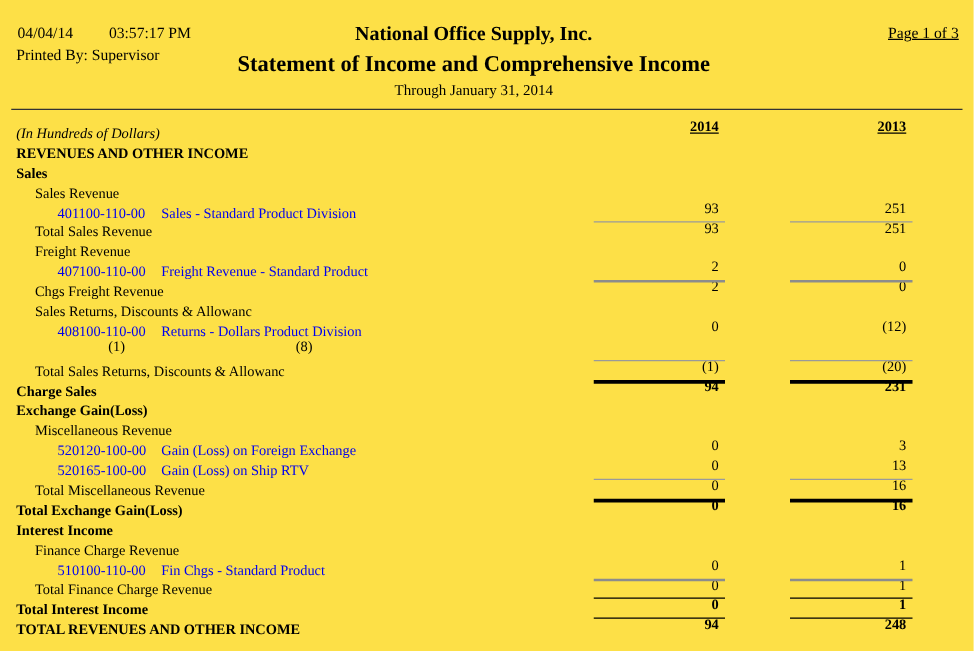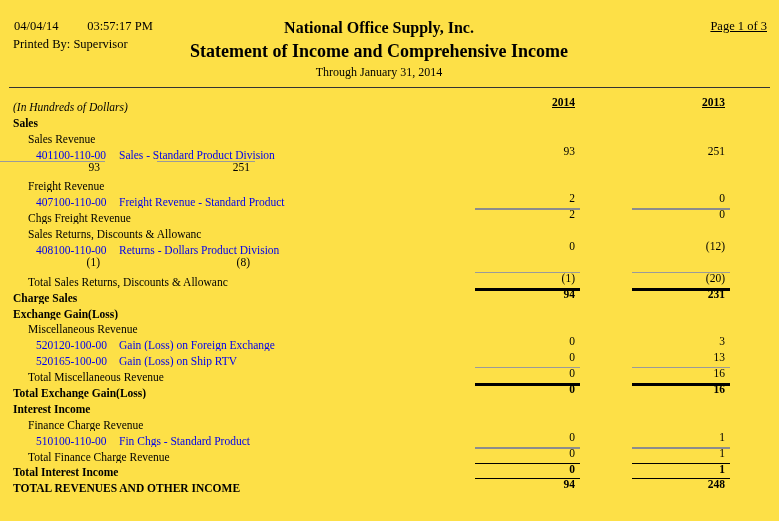--- a/index.html
+++ b/index.html
@@ -18,21 +18,21 @@
   .page-info { position:absolute; right:12px; top:19px; font-size:12.5px;text-decoration:underline; }
   .top-rule  { position:absolute; left:9px; right:9px; top:87px; border-top:1.5px solid #333; }
 
   
   .table { position:absolute; left:0; top:96px; width:779px; }
   .row  { display:flex; height:15.9px; font-size:11.5px; }
   .row.colheader { height:17px; }
   .lbl  { flex:1; align-self:flex-end; white-space:nowrap; overflow:hidden; }
   .ind0 { padding-left:13px; }
   .ind1 { padding-left:28px; }
-  .ind2 { padding-left:36px; }
+  .ind2 { padding-left:46px; }
   .acct { display:inline-block; width:83px; }
   .link { color:#0000EE; cursor:pointer; }
   .val  { position:relative; align-self:stretch; display:flex; align-items:flex-start;
           justify-content:flex-end; padding-right:5px; box-sizing:border-box; }
   .v14  { width:105px; }
   .gapc { width:52px; }
   .v13  { width:98px; }
   .rm   { width:49px; }
   .bold { font-weight:bold; }
   .units { font-style:italic;margin-top:45px; }
@@ -65,20 +65,27 @@
         <span class="colyear">2014</span>
       </div>
       <div class="gapc"></div>
       <div class="val v13">
         <span class="colyear">2013</span>
       </div>
       <div class="rm"></div>
     </div>
     <div id="rows">
         <div class="row bold">
+          <div class="lbl ind0">REVENUES AND OTHER INCOME</div>
+          <div class="val v14"></div>
+          <div class="gapc"></div>
+          <div class="val v13"></div>
+          <div class="rm"></div>
+        </div>
+        <div class="row bold">
           <div class="lbl ind0">Sales</div>
           <div class="val v14"></div>
           <div class="gapc"></div>
           <div class="val v13"></div>
           <div class="rm"></div>
         </div>
         <div class="row">
           <div class="lbl ind1">Sales Revenue</div>
           <div class="val v14"></div>
           <div class="gapc"></div>
@@ -86,20 +93,21 @@
           <div class="rm"></div>
         </div>
         <div class="row">
           <div class="lbl ind2"><span class="acct link">401100-110-00</span><span class="link">Sales - Standard Product Division</span></div>
           <div class="val v14">93</div>
           <div class="gapc"></div>
           <div class="val v13">251</div>
           <div class="rm"></div>
         </div>
         <div class="row rule-thin">
+          <div class="lbl ind1">Total Sales Revenue</div>
           <div class="val v14">93</div>
           <div class="gapc"></div>
           <div class="val v13">251</div>
           <div class="rm"></div>
         </div>
         <div class="row">
           <div class="lbl ind1">Freight Revenue</div>
           <div class="val v14"></div>
           <div class="gapc"></div>
           <div class="val v13"></div>

